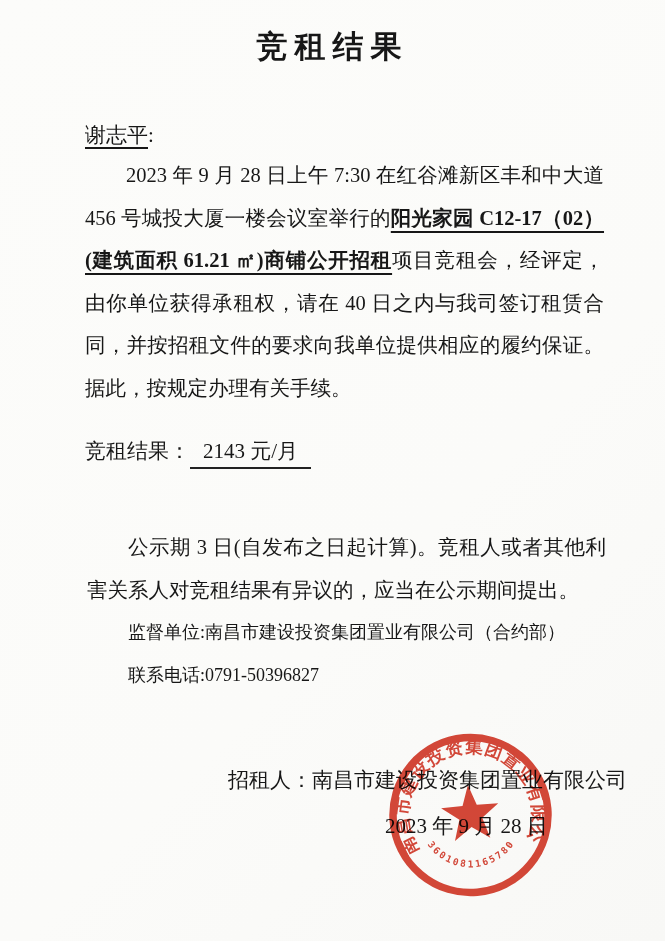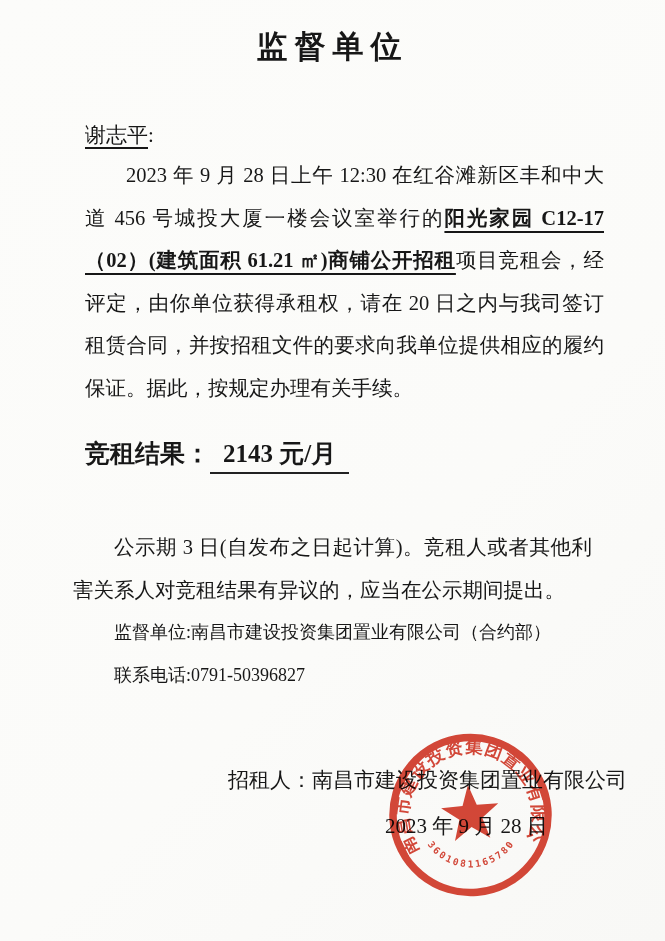--- a/index.html
+++ b/index.html
@@ -38,29 +38,29 @@
     text-indent: 41px;
   }
   .u-bold {
     font-weight: 700;
     text-decoration: underline;
     text-decoration-thickness: 1.6px;
     text-underline-offset: 6px;
   }
   .result-line {
     position: absolute; top: 437px; left: 85px;
-    font-size: 25px; font-weight: 700;
+    font-size: 21px; font-weight: 400;
   }
   .result-value {
     display: inline-block;
     border-bottom: 2px solid #222;
     padding: 0 13px 2px 13px;
   }
   .notice {
-    position: absolute; top: 526px; left: 73px; width: 519px;
+    position: absolute; top: 526px; left: 87px; width: 519px;
   }
   .notice-para {
     margin: 0;
     font-size: 20.5px; line-height: 42.6px;
     text-align: justify; text-justify: inter-ideograph;
     text-indent: 41px;
   }
   .indent-line {
     font-size: 18px; line-height: 42.6px;
     padding-left: 41px; white-space: nowrap;
@@ -88,25 +88,25 @@
   .stamp-number-text {
     font-family: "DejaVu Sans Mono", "Liberation Mono", monospace;
     font-size: 9.5px; font-weight: 700; letter-spacing: 2.2px;
   }
 </style>
 </head>
 <body>
 
 <div class="page">
 
-  <h1 class="title">监督单位</h1>
+  <h1 class="title">竞租结果</h1>
 
   <div class="recipient"><span class="recipient-name">谢志平</span><span>:</span></div>
 
-  <p class="para1"><span>2023 年 9 月 28 日上午 12:30 在红谷滩新区丰和中大道 456 号城投大厦一楼会议室举行的</span><span class="u-bold">阳光家园 C12-17（02）(建筑面积 61.21 ㎡)商铺公开招租</span><span>项目竞租会，经评定，由你单位获得承租权，请在 20 日之内与我司签订租赁合同，并按招租文件的要求向我单位提供相应的履约保证。据此，按规定办理有关手续。</span></p>
+  <p class="para1"><span>2023 年 9 月 28 日上午 7:30 在红谷滩新区丰和中大道 456 号城投大厦一楼会议室举行的</span><span class="u-bold">阳光家园 C12-17（02）(建筑面积 61.21 ㎡)商铺公开招租</span><span>项目竞租会，经评定，由你单位获得承租权，请在 40 日之内与我司签订租赁合同，并按招租文件的要求向我单位提供相应的履约保证。据此，按规定办理有关手续。</span></p>
 
   <div class="result-line"><span>竞租结果：</span><span class="result-value">2143 元/月</span></div>
 
   <div class="notice">
     <p class="notice-para">公示期 3 日(自发布之日起计算)。竞租人或者其他利害关系人对竞租结果有异议的，应当在公示期间提出。</p>
     <div class="indent-line">监督单位:南昌市建设投资集团置业有限公司（合约部）</div>
     <div class="indent-line">联系电话:0791-50396827</div>
   </div>
 
   <div class="sig-lessor">招租人：南昌市建设投资集团置业有限公司</div>

